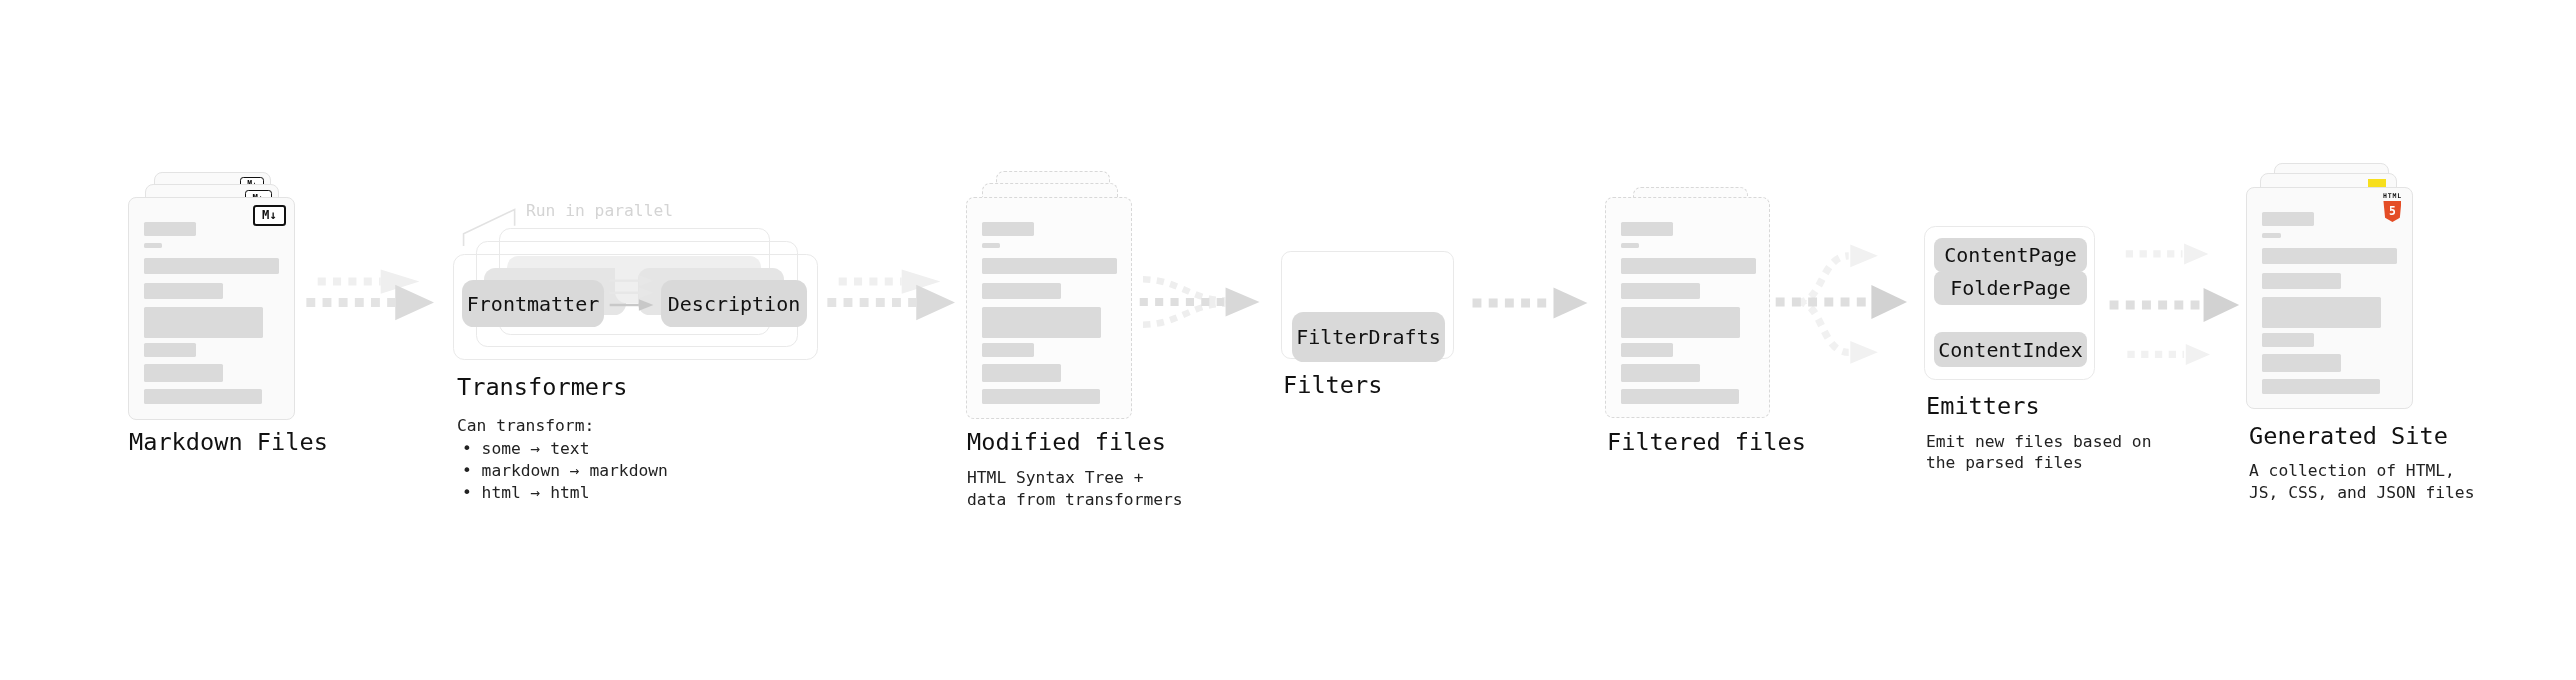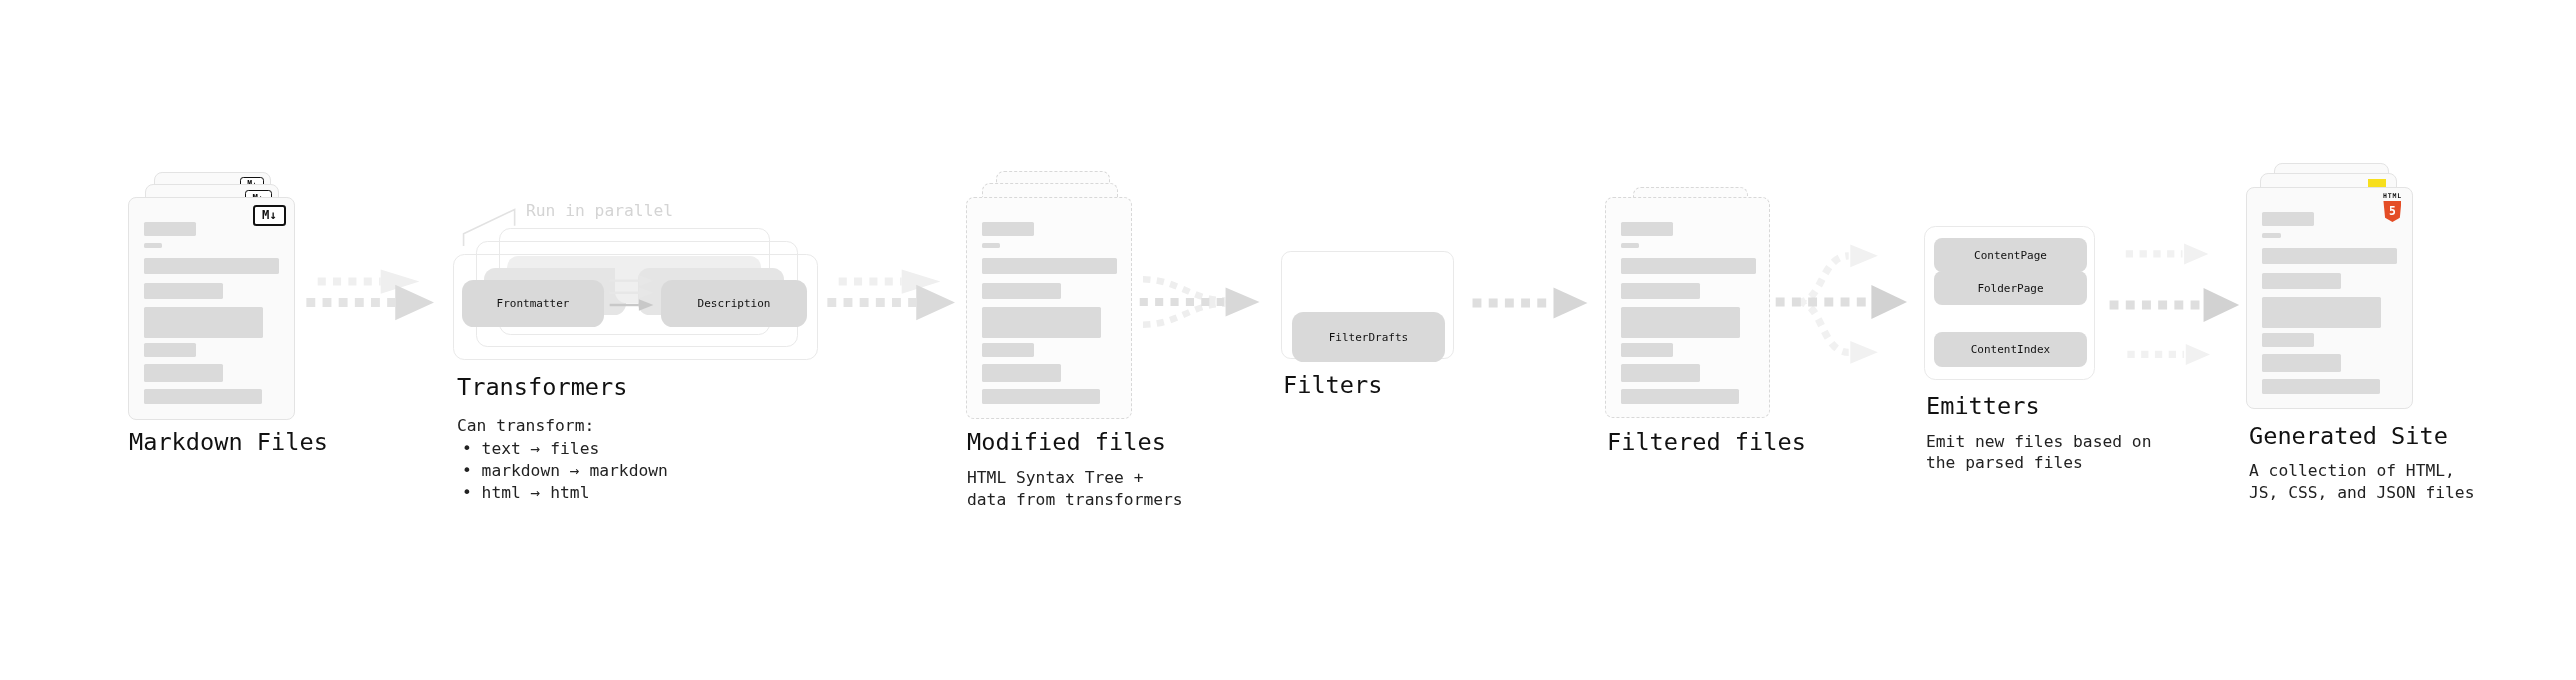--- a/index.html
+++ b/index.html
@@ -34,21 +34,21 @@
     display:flex; align-items:center; justify-content:center;
   }
 
   
   .group-box {
     position:absolute; border:1.6px solid #e9e9e9; border-radius:11.4px;
     background:transparent;
   }
   .chip {
     position:absolute; background:#d9d9d9; border-radius:11.4px;
-    color:#111; font-size:11px; display:flex; align-items:center; justify-content:center;
+    color:#111; font-size:20px; display:flex; align-items:center; justify-content:center;
   }
   .chip.ghost1 { background:#e5e5e5; }
   .chip.ghost2 { background:#efefef; }
   .chip.small { border-radius:8.1px; }
 
   
   .stage-title { position:absolute; font-size:23.6px; line-height:27px; color:#111; white-space:nowrap; }
   .stage-cap   { position:absolute; font-size:16.3px; line-height:22px; color:#222; white-space:nowrap; }
   .stage-cap.tight { line-height:21px; }
   .annotation  { position:absolute; font-size:16.3px; color:#d4d4d4; white-space:nowrap; }
@@ -123,21 +123,21 @@
       <polygon points="38,6 56,13 38,20" fill="#e7e7e7"></polygon>
     <path d="M2,28 H38" stroke="#e7e7e7" stroke-width="3" fill="none"></path>
       <polygon points="38,21 56,28 38,35" fill="#e7e7e7"></polygon>
     <path d="M2,43 H38" stroke="#c8c8c8" stroke-width="3" fill="none"></path>
       <polygon points="38,36 56,43 38,50" fill="#c8c8c8"></polygon>
   </svg>
 
   <div class="stage-title" style="left:457px; top:374px;">Transformers</div>
   <div class="stage-cap" style="left:457px; top:415px;">Can transform:</div>
   <div class="stage-cap" style="left:462px; top:438px;">
-    <span class="cap-line">• text → files</span>
+    <span class="cap-line">• some → text</span>
     <span class="cap-line">• markdown → markdown</span>
     <span class="cap-line">• html → html</span>
   </div>
 
   <svg class="abs" style="left:822px; top:267px;" width="140" height="63" viewBox="0 0 172 78">
     <path d="M20,18 H98" stroke="#efefef" stroke-width="10" stroke-dasharray="10 9" fill="none"></path>
     <polygon points="98,3 146,18 98,33" fill="#efefef"></polygon>
     <path d="M6,44 H116" stroke="#e3e3e3" stroke-width="11" stroke-dasharray="11 9" fill="none"></path>
     <polygon points="116,22 164,44 116,66" fill="#dadada"></polygon>
   </svg>

